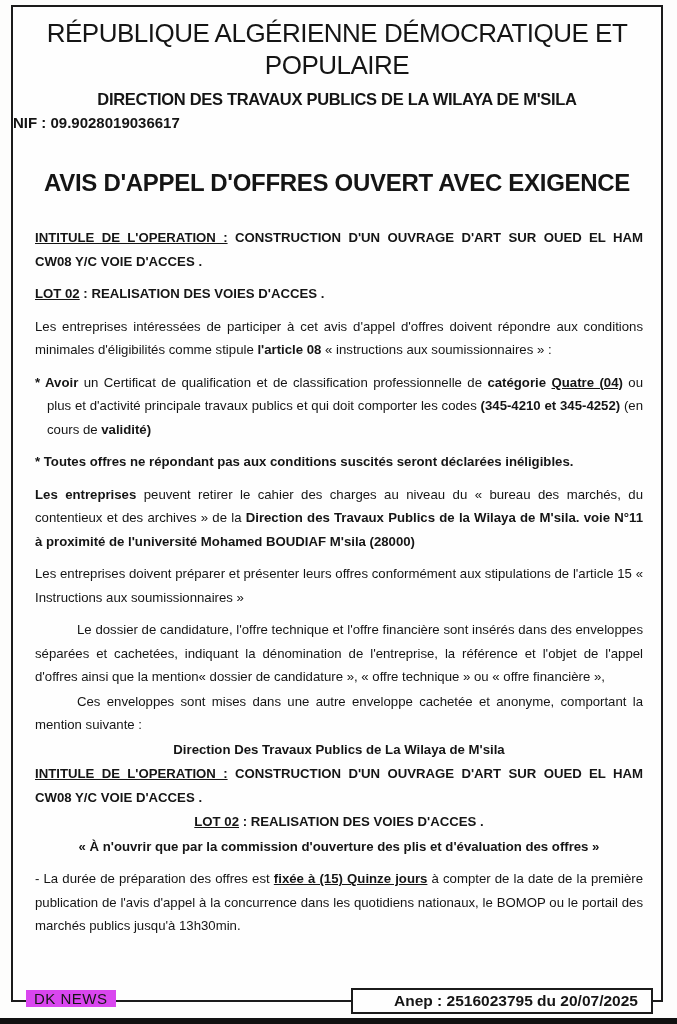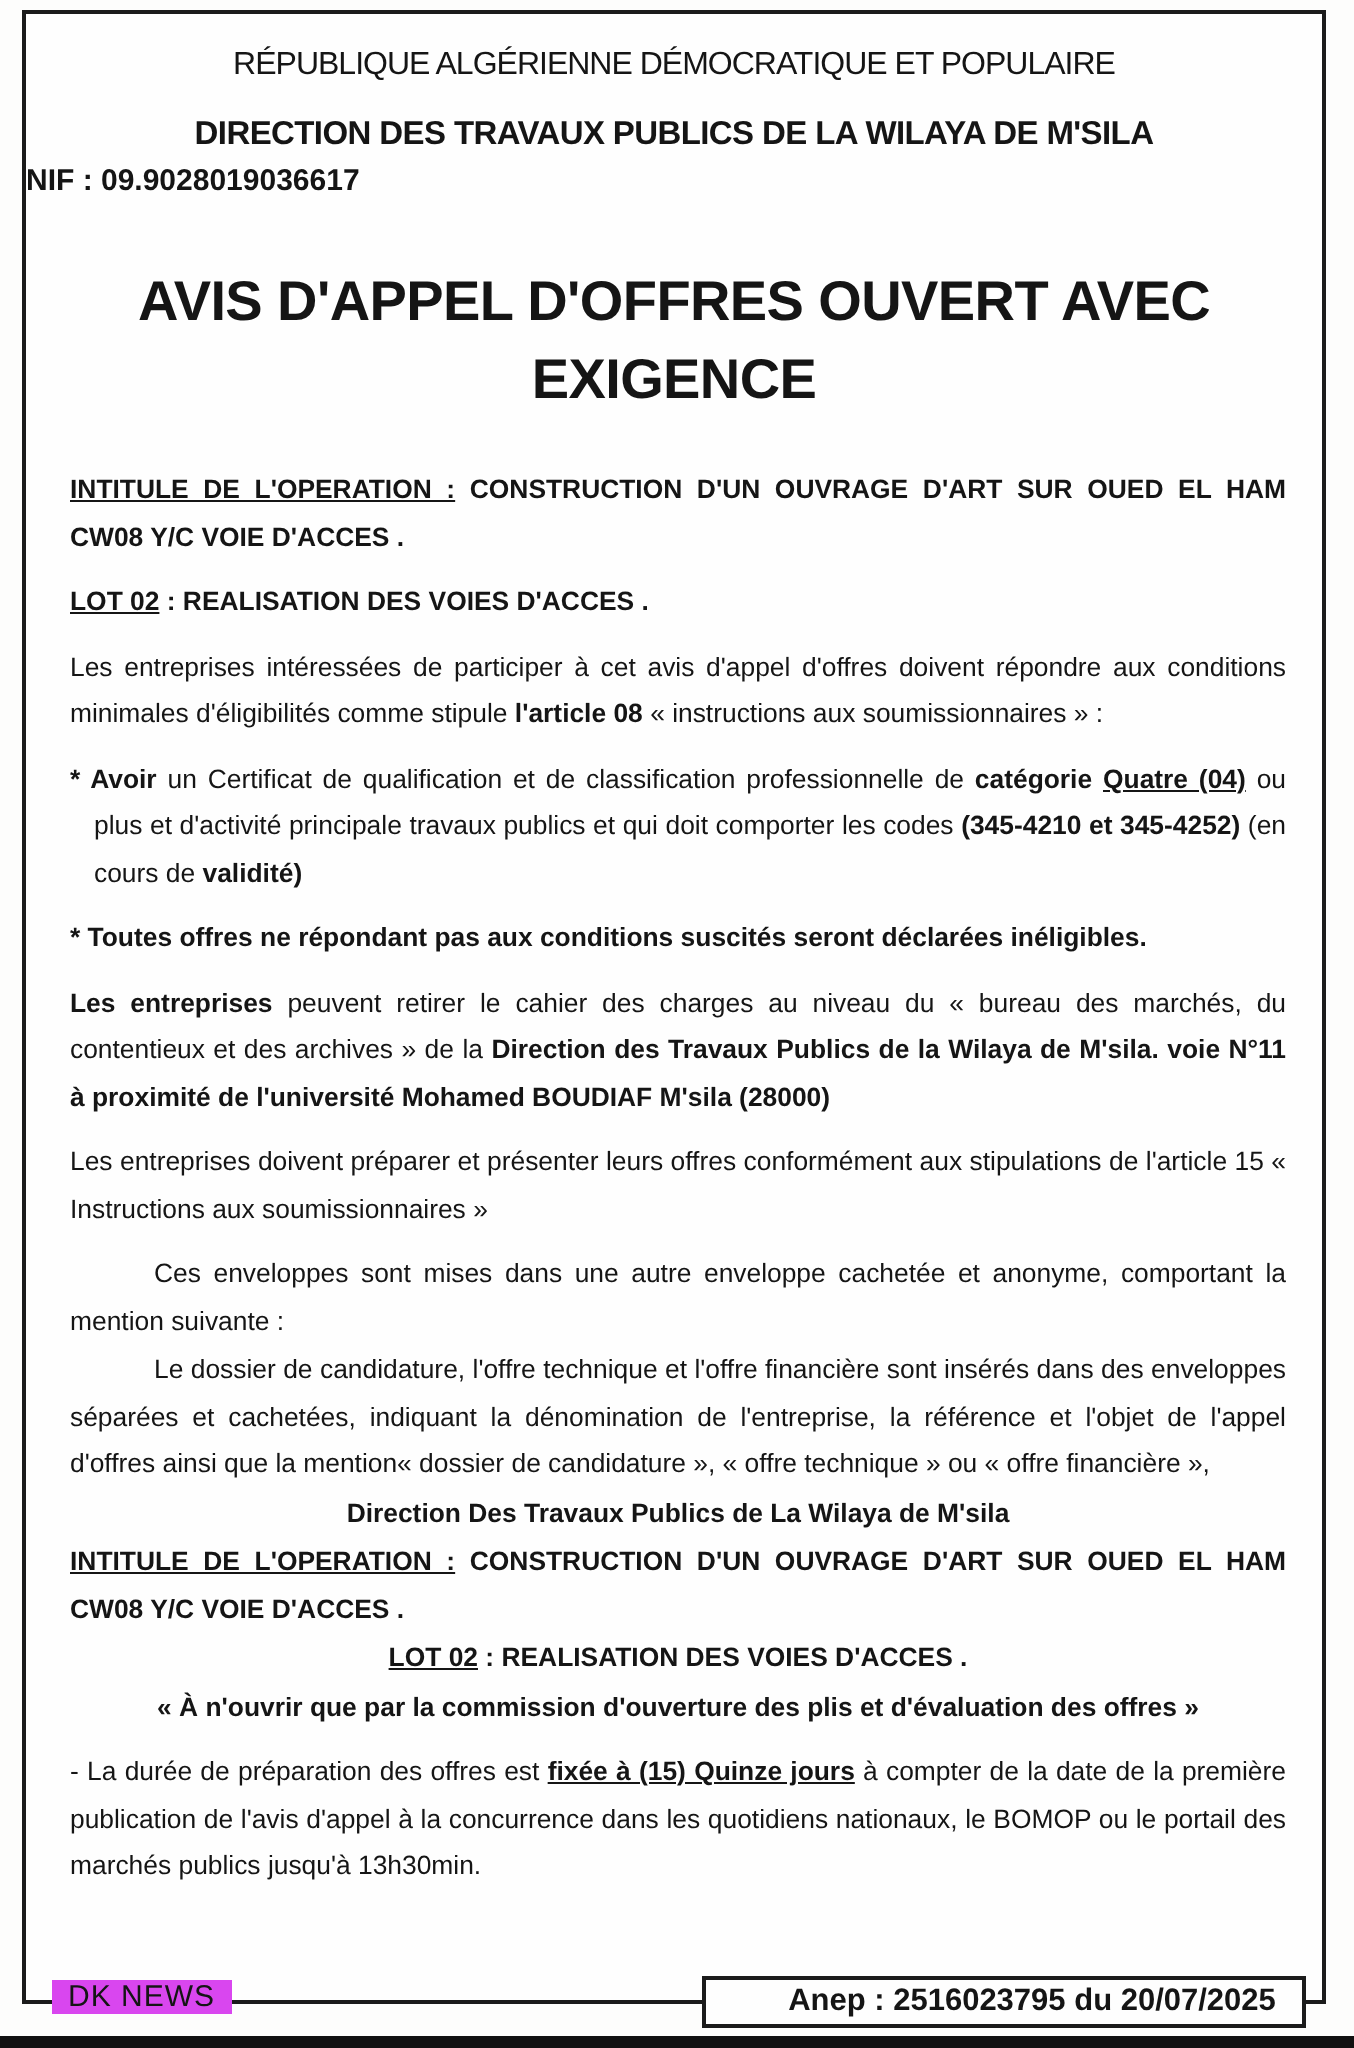--- a/index.html
+++ b/index.html
@@ -8,27 +8,27 @@
     background:#fdfdfc;color:#151515;
     font-family:"Liberation Sans", sans-serif;
     overflow:hidden;
   }
   .frame{
     position:absolute;left:11px;top:5px;width:652px;height:997px;
     border:2.5px solid #1b1b1b;background:#fefefe;box-sizing:border-box;
   }
   .hdr1{
     margin:10px 8px 0 8px;text-align:center;
-    font-size:16px;font-weight:400;letter-spacing:-0.5px;line-height:32px;
+    font-size:26px;font-weight:400;letter-spacing:-0.5px;line-height:32px;
   }
   .hdr2{margin-top:9px;text-align:center;font-size:16.5px;font-weight:bold;letter-spacing:-0.3px;}
   .hdr3{margin-top:5px;font-size:15px;font-weight:bold;}
   .doc-title{
     margin-top:32px;text-align:center;
-    font-size:28px;font-weight:bold;line-height:39px;letter-spacing:-0.3px;
+    font-size:24px;font-weight:bold;line-height:39px;letter-spacing:-0.3px;
   }
   .doc-body{
     margin:24px 18px 0 22px;
     font-size:13.2px;line-height:23.5px;text-align:justify;
   }
   .para{margin:0 0 9px 0;}
   .para.indent{text-indent:42px;}
   .para.center{text-align:center;}
   .para.tight{margin-bottom:1px;}
   .para.hang{padding-left:12px;text-indent:-12px;}
@@ -60,22 +60,22 @@
     <div>AVIS D'APPEL D'OFFRES OUVERT AVEC EXIGENCE</div>
   </div>
   <div class="doc-body">
       <p class="para"><span class="b u">INTITULE DE L'OPERATION :</span><span class="b"> CONSTRUCTION D'UN OUVRAGE D'ART SUR OUED EL HAM CW08 Y/C VOIE D'ACCES .</span></p>
       <p class="para"><span class="b u">LOT 02</span><span class="b"> : REALISATION DES VOIES D'ACCES .</span></p>
       <p class="para"><span>Les entreprises intéressées de participer à cet avis d'appel d'offres doivent répondre aux conditions minimales d'éligibilités comme stipule </span><span class="b">l'article 08</span><span> « instructions aux soumissionnaires » :</span></p>
       <p class="para hang"><span class="b">* </span><span class="b">Avoir</span><span> un Certificat de qualification et de classification professionnelle de </span><span class="b">catégorie </span><span class="b u">Quatre (04)</span><span> ou plus et d'activité principale travaux publics et qui doit comporter les codes </span><span class="b">(345-4210 et 345-4252)</span><span> (en cours de </span><span class="b">validité)</span></p>
       <p class="para hang"><span class="b">* Toutes offres ne répondant pas aux conditions suscités seront déclarées inéligibles.</span></p>
       <p class="para"><span class="b">Les entreprises</span><span> peuvent retirer le cahier des charges au niveau du « bureau des marchés, du contentieux et des archives » de la </span><span class="b">Direction des Travaux Publics de la Wilaya de M'sila. voie N°11 à proximité de l'université Mohamed BOUDIAF M'sila (28000)</span></p>
       <p class="para"><span>Les entreprises doivent préparer et présenter leurs offres conformément aux stipulations de l'article 15 « Instructions aux soumissionnaires »</span></p>
+      <p class="para indent tight"><span>Le dossier de candidature, l'offre technique et l'offre financière sont insérés dans des enveloppes séparées et cachetées, indiquant la dénomination de l'entreprise, la référence et l'objet de l'appel d'offres ainsi que la mention« dossier de candidature », « offre technique » ou « offre financière »,</span></p>
       <p class="para indent tight"><span>Ces enveloppes sont mises dans une autre enveloppe cachetée et anonyme, comportant la mention suivante :</span></p>
-      <p class="para indent tight"><span>Le dossier de candidature, l'offre technique et l'offre financière sont insérés dans des enveloppes séparées et cachetées, indiquant la dénomination de l'entreprise, la référence et l'objet de l'appel d'offres ainsi que la mention« dossier de candidature », « offre technique » ou « offre financière »,</span></p>
       <p class="para center tight"><span class="b">Direction Des Travaux  Publics de La Wilaya de M'sila</span></p>
       <p class="para tight"><span class="b u">INTITULE DE L'OPERATION :</span><span class="b"> CONSTRUCTION D'UN OUVRAGE D'ART SUR OUED EL HAM CW08 Y/C VOIE D'ACCES .</span></p>
       <p class="para center tight"><span class="b u">LOT 02</span><span class="b"> : REALISATION DES VOIES D'ACCES .</span></p>
       <p class="para center"><span class="b">« À n'ouvrir que par la commission d'ouverture des plis et d'évaluation des offres »</span></p>
       <p class="para tight"><span>- La durée de préparation des offres est </span><span class="b u">fixée à (15) Quinze jours</span><span> à compter de la date de la première publication de l'avis d'appel à la concurrence dans les quotidiens nationaux, le BOMOP ou le portail des marchés publics jusqu'à 13h30min.</span></p>
     </div>
 </div>
 
 <div class="footer-label">DK NEWS</div>
 <div class="anep-box">

